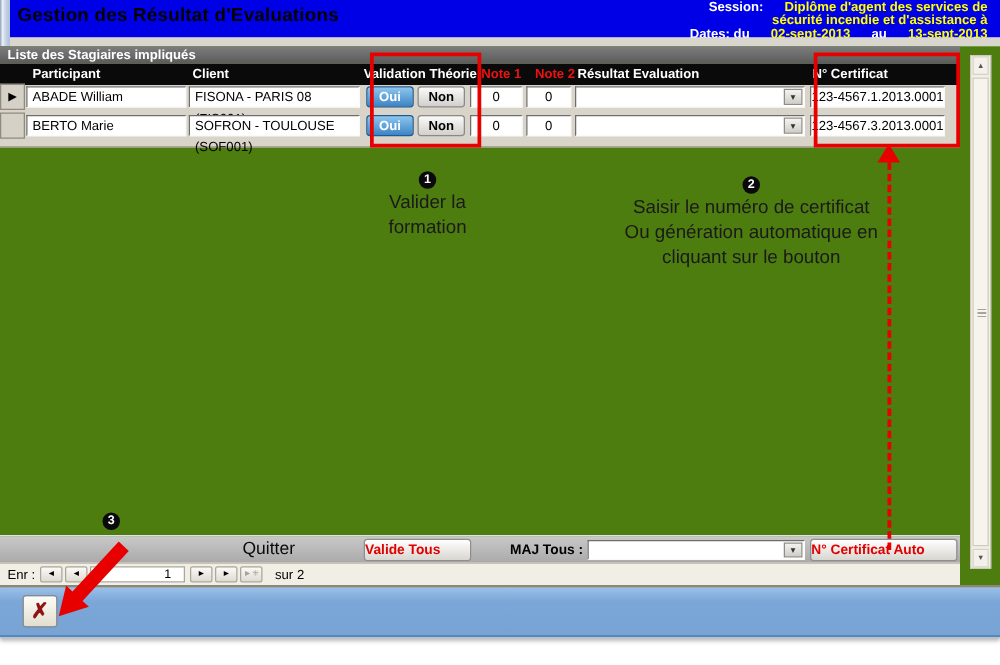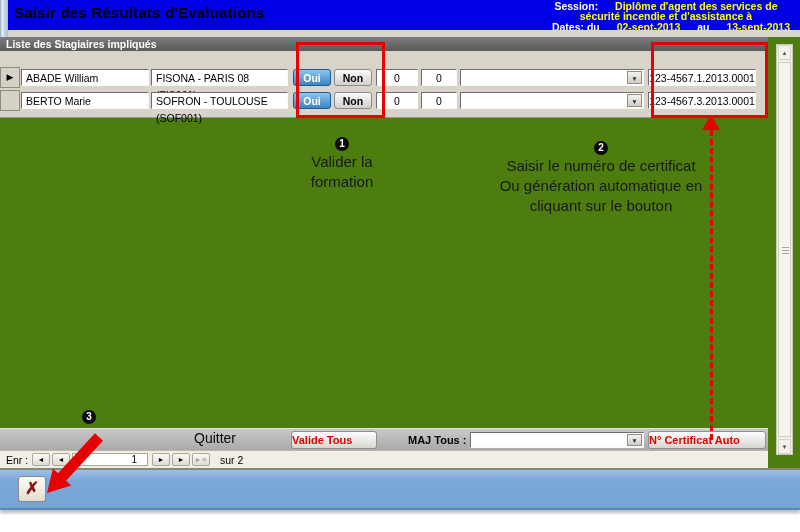--- a/index.html
+++ b/index.html
@@ -6,21 +6,21 @@
   #stage{position:relative;width:800px;height:532px;background:#ffffff;
          font-family:"Liberation Sans",sans-serif;overflow:hidden;
          -webkit-font-smoothing:antialiased;}
   .abs{position:absolute;}
 
   
   #left-edge{left:0;top:0;width:8px;height:470px;
     background:linear-gradient(to right,#8ca0b8 0,#e9eff7 2px,#c3d1e2 5px,#aebfd4 8px);}
   #titlebar{left:8px;top:0;width:792px;height:30px;background:#0000e6;}
   #win-title{left:6px;top:4px;font-size:15px;font-weight:bold;color:#000;letter-spacing:.2px;}
-  #session-block{right:10px;top:2px;text-align:center;font-size:10.5px;font-weight:bold;line-height:9.5px;}
+  #session-block{right:10px;top:2px;text-align:right;font-size:10.5px;font-weight:bold;line-height:9.5px;}
   .lab-w{color:#fff;} .val-y{color:#ffff00;} .sp{margin-left:14px;}
   #topstrip{left:8px;top:30px;width:792px;height:7px;background:#d9d6cd;}
 
   
   #form{left:0;top:37px;width:792px;height:431px;background:#4d7c0f;border-bottom:2px solid #8b887a;padding-left:18px;}
   #listbar{left:0;top:0;width:768px;height:14px;background:linear-gradient(#7d7d7d,#5a5a5a);
     color:#fff;font-size:10.5px;font-weight:bold;line-height:14px;padding-left:6px;box-sizing:border-box;}
   #grid-bg{left:0;top:14px;width:768px;height:66px;background:#d8d4ca;border-bottom:1px solid #9b9788;}
   #thead{left:0;top:14px;width:768px;height:17px;background:#0a0a0a;color:#fff;
     font-size:10.5px;font-weight:bold;line-height:17px;}
@@ -93,21 +93,21 @@
   #arrow-svg{left:0;top:0;width:800px;height:532px;pointer-events:none;}
 </style>
 </head>
 <body>
 
 <div id="stage">
 
   <div class="abs" id="left-edge"></div>
 
   <div class="abs" id="titlebar">
-    <div class="abs" id="win-title">Saisir des Résultats d'Evaluations</div>
+    <div class="abs" id="win-title">Gestion des Résultat d'Evaluations</div>
     <div class="abs" id="session-block">
       <div>
         <span class="lab-w">Session:</span>
         <span class="val-y sp">Diplôme d'agent des services de</span>
       </div>
       <div>
         <span class="val-y">sécurité incendie et d'assistance à</span>
       </div>
       <div style="margin-top:2px;margin-left:10px;">
         <span class="lab-w">Dates: du</span>
@@ -118,20 +118,29 @@
     </div>
   </div>
   <div class="abs" id="topstrip"></div>
 
   <div class="abs" id="form">
 
     <div class="abs" id="listbar">Liste des Stagiaires impliqués</div>
 
     <div class="abs" id="grid-bg"></div>
 
+    <div class="abs" id="thead">
+      <span class="abs" style="left:26px;">Participant</span>
+      <span class="abs" style="left:154px;">Client</span>
+      <span class="abs" style="left:291px;">Validation Théorie</span>
+      <span class="abs hred" style="left:385px;">Note 1</span>
+      <span class="abs hred" style="left:428px;">Note 2</span>
+      <span class="abs" style="left:462px;">Résultat Evaluation</span>
+      <span class="abs" style="left:650px;">N° Certificat</span>
+    </div>
 
     <div class="abs row" style="top:30px;">
       <div class="selcell"><span>▶</span></div>
       <div class="cellbox txtleft" style="left:21px;width:128px;">ABADE William</div>
       <div class="cellbox txtleft" style="left:151px;width:137px;">FISONA - PARIS 08 (FIS001)</div>
       <div class="btn3d btn-oui" style="left:293px;width:38px;">Oui</div>
       <div class="btn3d btn-non" style="left:334px;width:38px;">Non</div>
       <div class="cellbox ctr" style="left:376px;width:42px;">0</div>
       <div class="cellbox ctr" style="left:421px;width:36px;">0</div>
       <div class="combo" style="left:460px;width:184px;">

